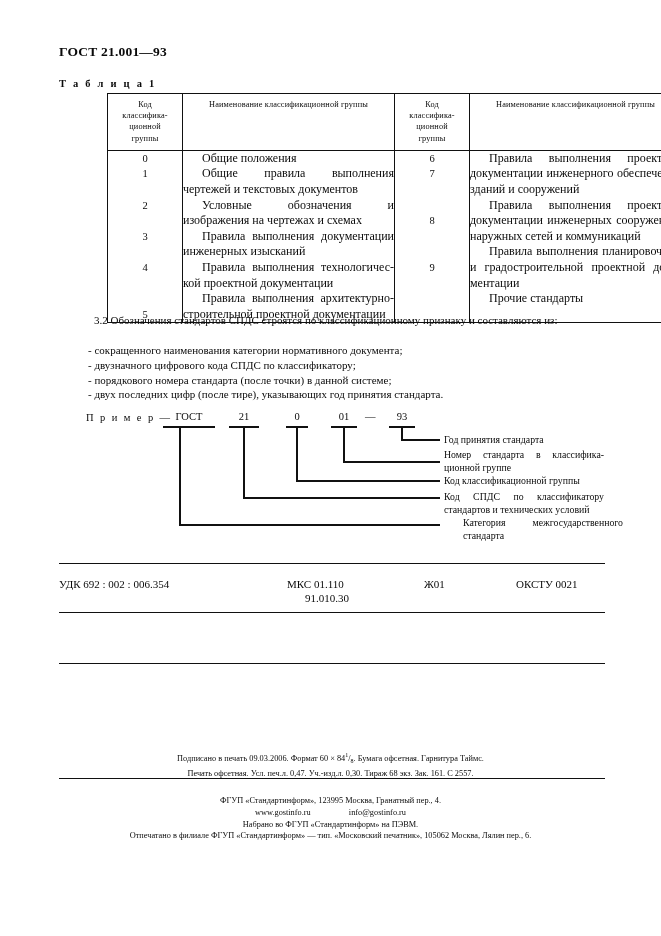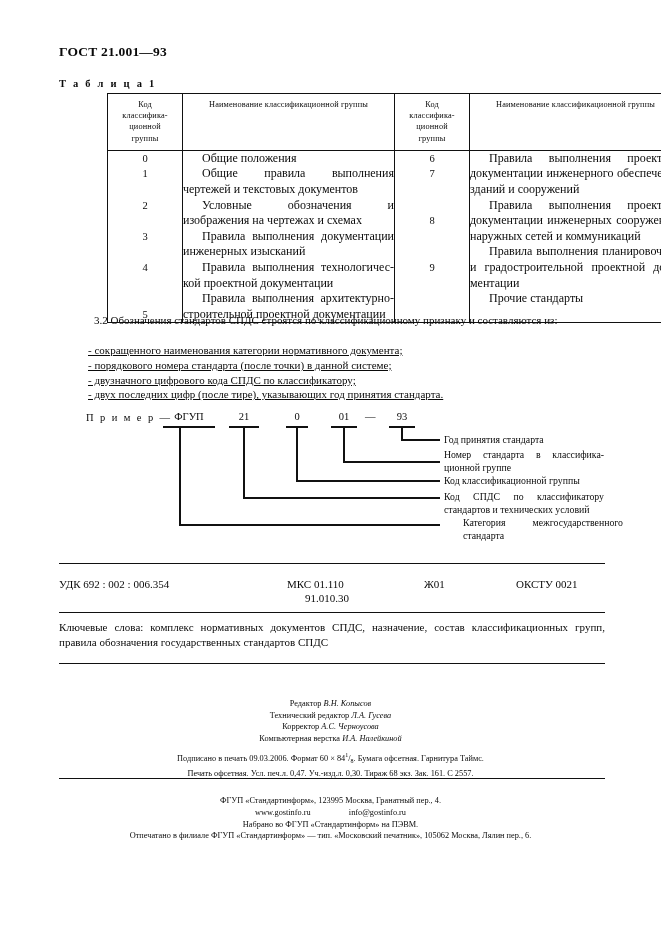--- a/index.html
+++ b/index.html
@@ -99,21 +99,20 @@
   #p32 {
     left: 68px; top: 313px; width: 546px;
     text-indent: 26px;
   }
   .bullets {
     position: absolute;
     left: 59px; top: 343px;
     width: 546px;
     font-size: 11px;
     line-height: 14.8px;
-    text-decoration: underline;
   }
   .bullets div { padding-left: 40px; text-indent: -11px; }
 
   
   .example {
     position: absolute;
     left: 59px; top: 408px;
     width: 546px; height: 150px;
   }
   .ex-label {
@@ -255,29 +254,29 @@
           </td>
         </tr>
       </tbody>
     </table>
   </div>
 
   <div class="para" id="p32">3.2  Обозначения стандартов СПДС строятся по классификационному признаку и составляются из:</div>
 
   <div class="bullets">
     <div>- сокращенного наименования категории нормативного документа;</div>
+    <div>- двузначного цифрового кода СПДС по классификатору;</div>
     <div>- порядкового номера стандарта (после точки) в данной системе;</div>
-    <div>- двузначного цифрового кода СПДС по классификатору;</div>
     <div>- двух последних цифр (после тире), указывающих год принятия стандарта.</div>
   </div>
 
   <div class="example">
     <div class="ex-label">П р и м е р  —</div>
 
-    <div class="ex-tok" style="left:104px; width:52px;">ФГУП</div>
+    <div class="ex-tok" style="left:104px; width:52px;">ГОСТ</div>
     <div class="ex-tok" style="left:170px; width:30px;">21</div>
     <div class="ex-tok" style="left:227px; width:22px;">0</div>
     <div class="ex-tok" style="left:272px; width:26px;">01</div>
     <div class="ex-dash" style="left:306px;">—</div>
     <div class="ex-tok" style="left:330px; width:26px;">93</div>
 
     <div class="leader" style="left:104px; top:18px; width:52px;  height:1.6px;"></div>
     <div class="leader" style="left:170px; top:18px; width:30px;  height:1.6px;"></div>
     <div class="leader" style="left:227px; top:18px; width:22px;  height:1.6px;"></div>
     <div class="leader" style="left:272px; top:18px; width:26px;  height:1.6px;"></div>
@@ -307,30 +306,23 @@
   <div class="rule" style="left:59px; top:563px; width:546px;"></div>
 
   <div class="udk" style="left:59px;">УДК 692 : 002 : 006.354</div>
   <div class="udk" style="left:287px;">МКС 01.110</div>
   <div class="udk" style="left:305px; top:592px;">91.010.30</div>
   <div class="udk" style="left:424px;">Ж01</div>
   <div class="udk" style="left:516px;">ОКСТУ 0021</div>
 
   <div class="rule" style="left:59px; top:612px; width:546px;"></div>
 
-  <div class="keywords">Ключевые слова: комплекс нормативных документов СПДС, назначение, состав классификационных групп, правила обозначения государственных стандартов СПДС</div>
 
   <div class="rule" style="left:59px; top:663px; width:546px;"></div>
 
-  <div class="credits">
-    <div><span>Редактор </span><i>В.Н. Копысов</i></div>
-    <div><span>Технический редактор </span><i>Л.А. Гусева</i></div>
-    <div><span>Корректор </span><i>А.С. Черноусова</i></div>
-    <div><span>Компьютерная верстка </span><i>И.А. Налейкиной</i></div>
-  </div>
 
   <div class="printinfo">
     <div><span>Подписано в печать 09.03.2006. Формат 60 × 84</span><sup>1</sup>/<sub>8</sub><span>. Бумага офсетная. Гарнитура Таймс.</span></div>
     <div>Печать офсетная. Усл. печ.л. 0,47. Уч.-изд.л. 0,30.  Тираж 68 экз. Зак. 161. С  2557.</div>
   </div>
 
   <div class="rule" style="left:59px; top:778px; width:546px;"></div>
 
   <div class="publisher">
     <div>ФГУП «Стандартинформ», 123995 Москва, Гранатный пер., 4.</div>

